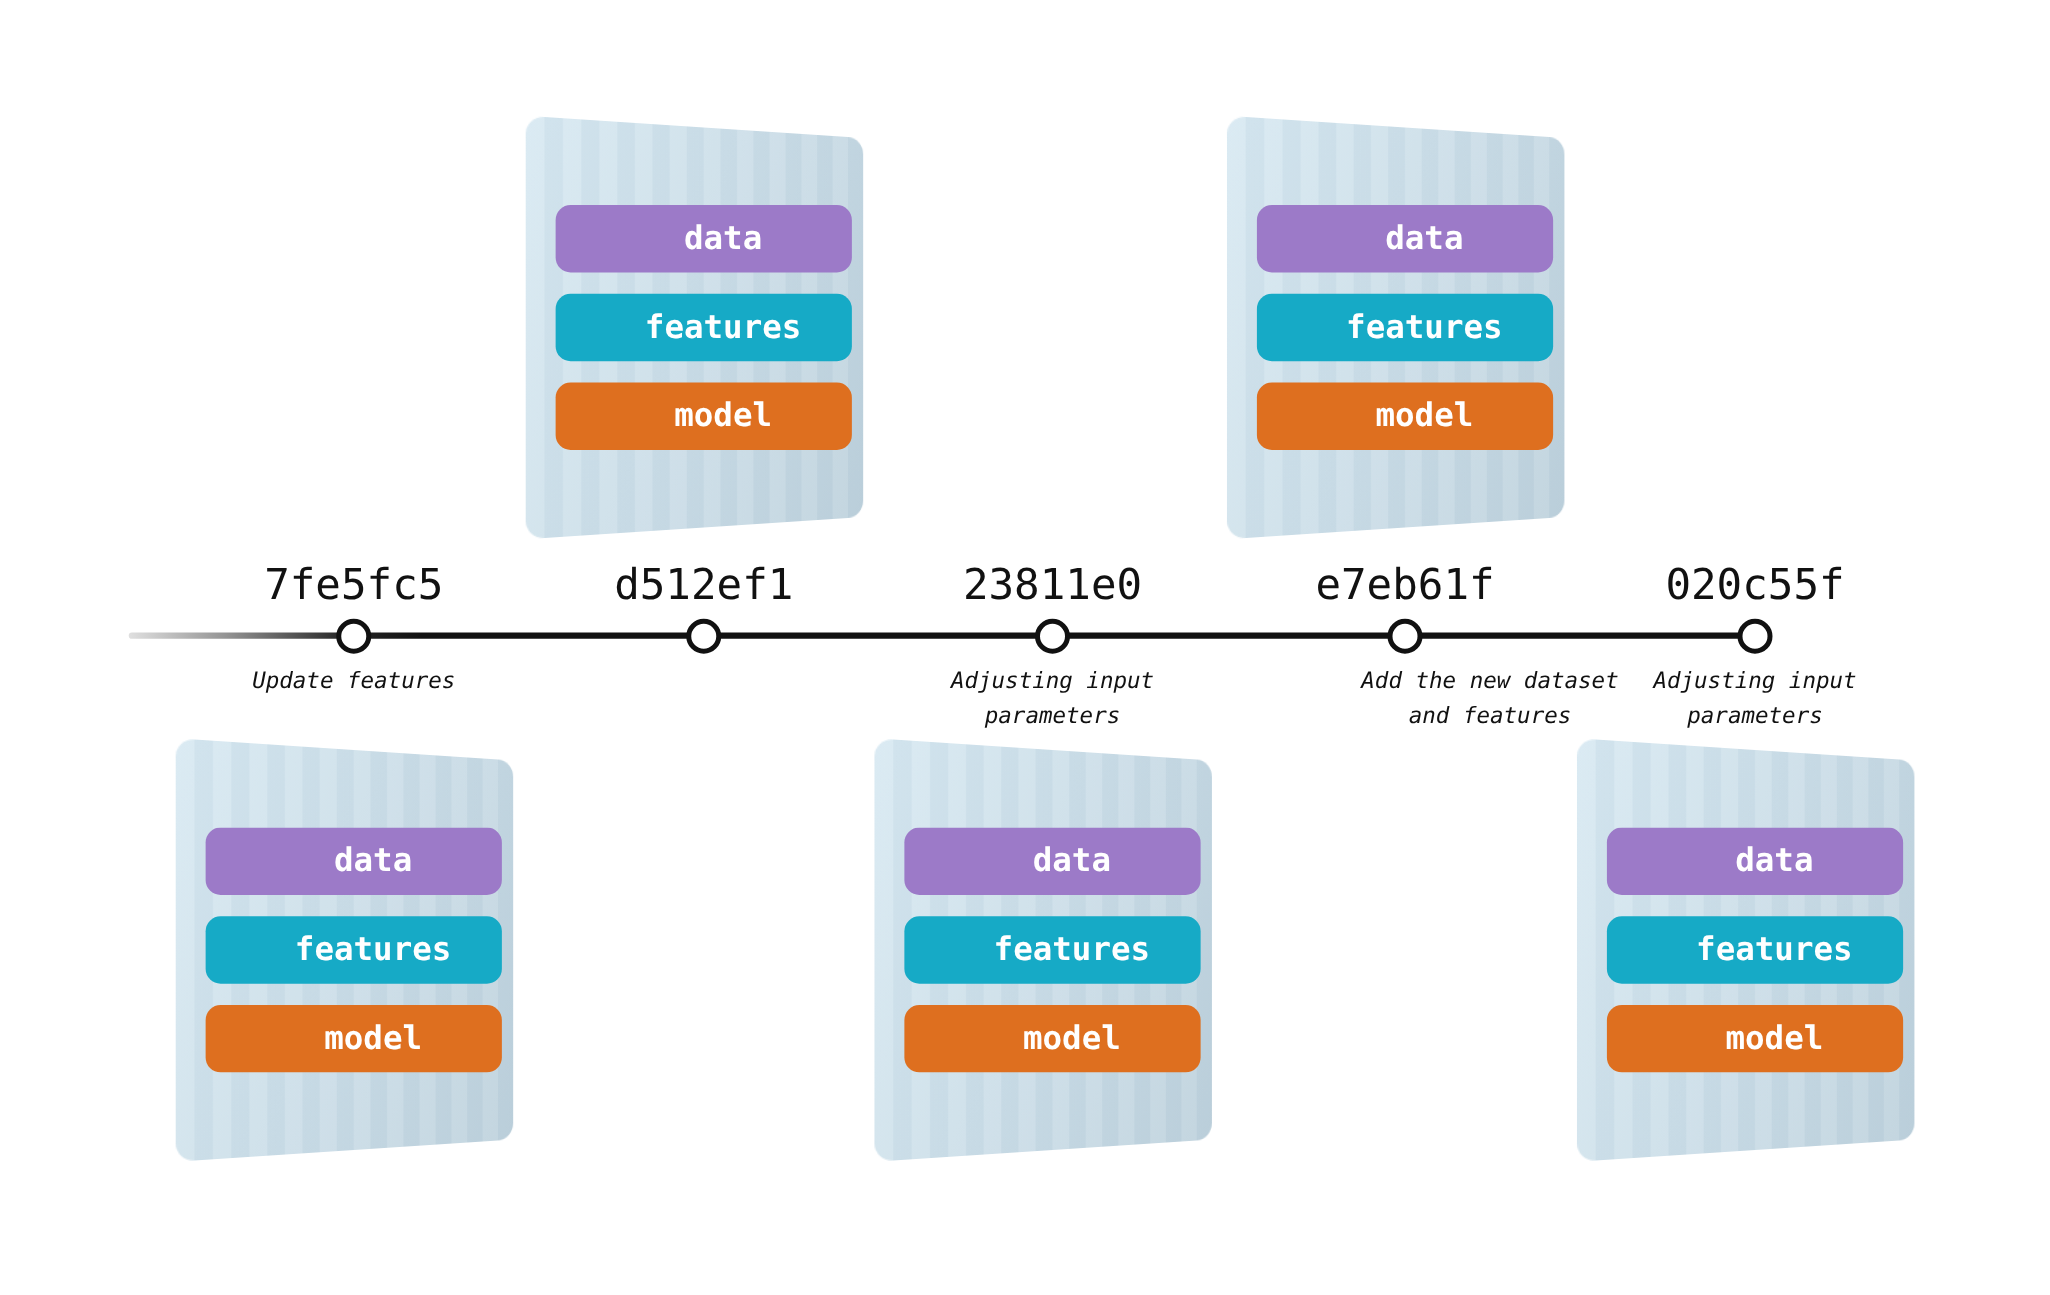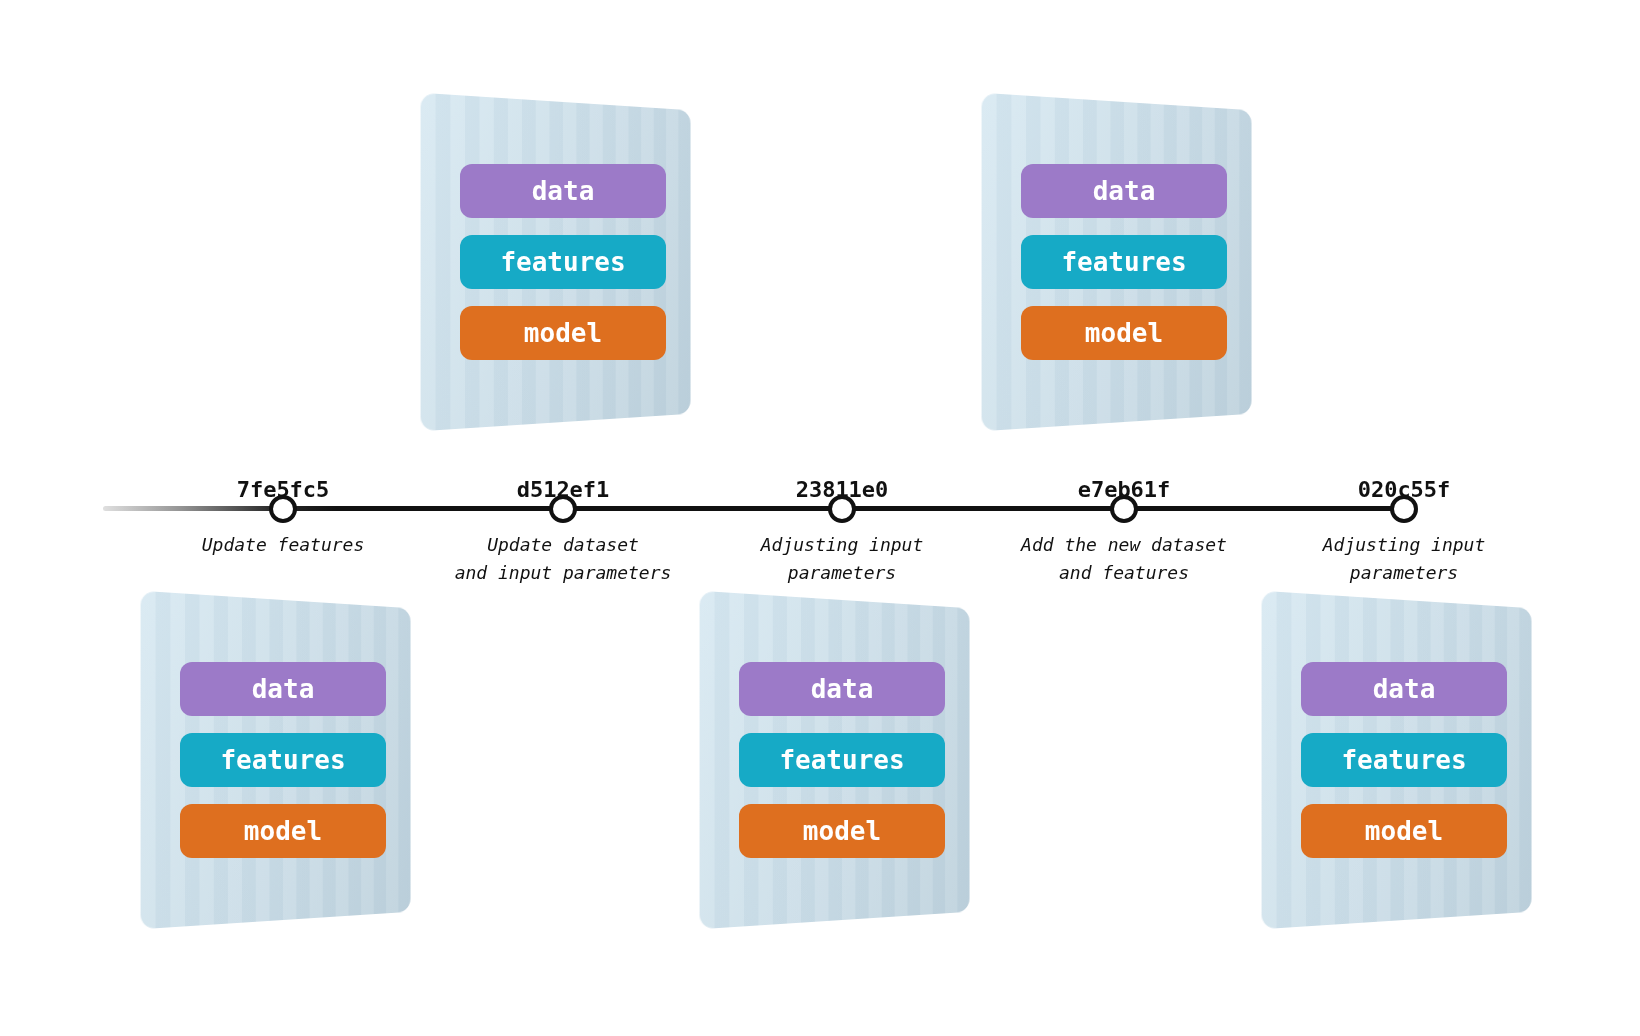--- a/index.html
+++ b/index.html
@@ -34,25 +34,25 @@
     height: 28px;
     box-sizing: border-box;
     border: 4.5px solid #111111;
     border-radius: 50%;
     background: #ffffff;
     transform: translate(-50%, -50%);
     z-index: 3;
   }
   .hash {
     position: absolute;
-    top: 474px;
+    top: 452px;
     transform: translateX(-50%);
-    font-size: 22px;
+    font-size: 34px;
     line-height: 32px;
-    font-weight: bold;
+    font-weight: normal;
     white-space: nowrap;
     z-index: 2;
   }
   .caption {
     position: absolute;
     top: 531px;
     transform: translateX(-50%);
     font-size: 18px;
     line-height: 28px;
     text-align: center;
@@ -94,20 +94,21 @@
   .pill {
     width: 206px;
     height: 54px;
     border-radius: 12px;
     display: flex;
     align-items: center;
     justify-content: center;
     color: #ffffff;
     font-weight: bold;
     font-size: 26px;
+    padding-left: 31px;
   }
 </style>
 </head>
 <body>
 
 <div class="stage">
 
   <div class="timeline-line"></div>
 
   <div class="hash" style="left:283px">7fe5fc5</div>
@@ -120,24 +121,20 @@
     <div class="card-bg"></div>
     <div class="pill-stack">
       <div class="pill" style="background: rgb(156, 122, 200);">data</div>
       <div class="pill" style="background: rgb(22, 170, 198);">features</div>
       <div class="pill" style="background: rgb(222, 111, 31);">model</div>
     </div>
   </div>
 
   <div class="hash" style="left:563px">d512ef1</div>
   <div class="node" style="left:563px"></div>
-  <div class="caption" style="left:563px">
-    <div>Update dataset</div>
-    <div>and input parameters</div>
-  </div>
   <div class="card-group" style="left:563px; top:262px">
     <div class="card-bg"></div>
     <div class="pill-stack">
       <div class="pill" style="background: rgb(156, 122, 200);">data</div>
       <div class="pill" style="background: rgb(22, 170, 198);">features</div>
       <div class="pill" style="background: rgb(222, 111, 31);">model</div>
     </div>
   </div>
 
   <div class="hash" style="left:842px">23811e0</div>
@@ -150,21 +147,21 @@
     <div class="card-bg"></div>
     <div class="pill-stack">
       <div class="pill" style="background: rgb(156, 122, 200);">data</div>
       <div class="pill" style="background: rgb(22, 170, 198);">features</div>
       <div class="pill" style="background: rgb(222, 111, 31);">model</div>
     </div>
   </div>
 
   <div class="hash" style="left:1124px">e7eb61f</div>
   <div class="node" style="left:1124px"></div>
-  <div class="caption" style="left:1124px">
+  <div class="caption" style="left:1192px">
     <div>Add the new dataset</div>
     <div>and features</div>
   </div>
   <div class="card-group" style="left:1124px; top:262px">
     <div class="card-bg"></div>
     <div class="pill-stack">
       <div class="pill" style="background: rgb(156, 122, 200);">data</div>
       <div class="pill" style="background: rgb(22, 170, 198);">features</div>
       <div class="pill" style="background: rgb(222, 111, 31);">model</div>
     </div>

